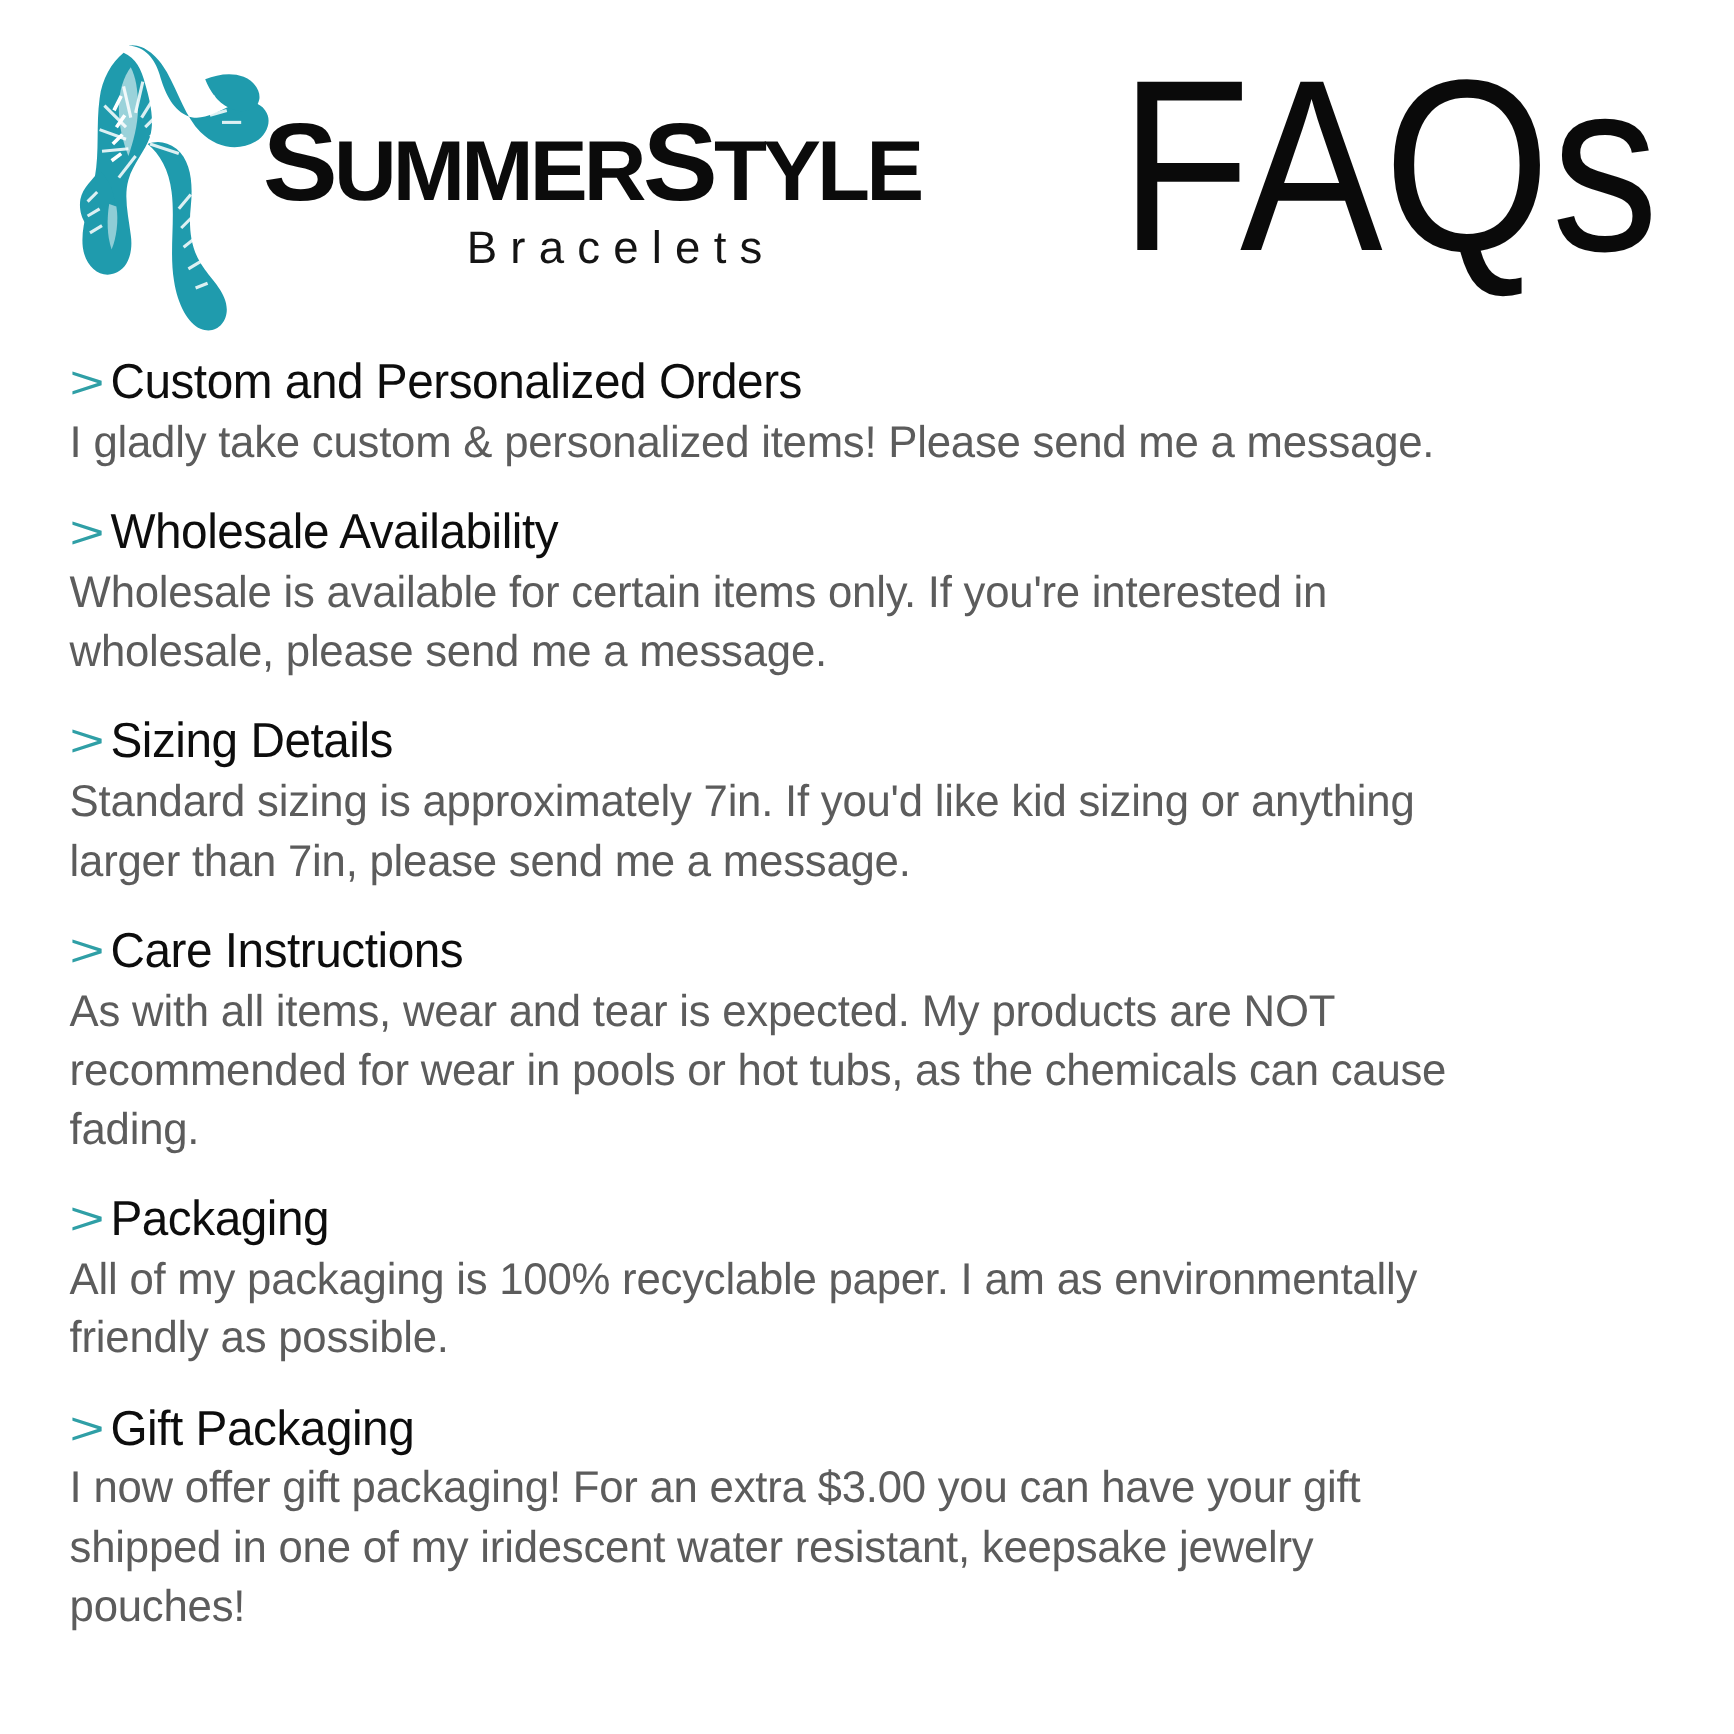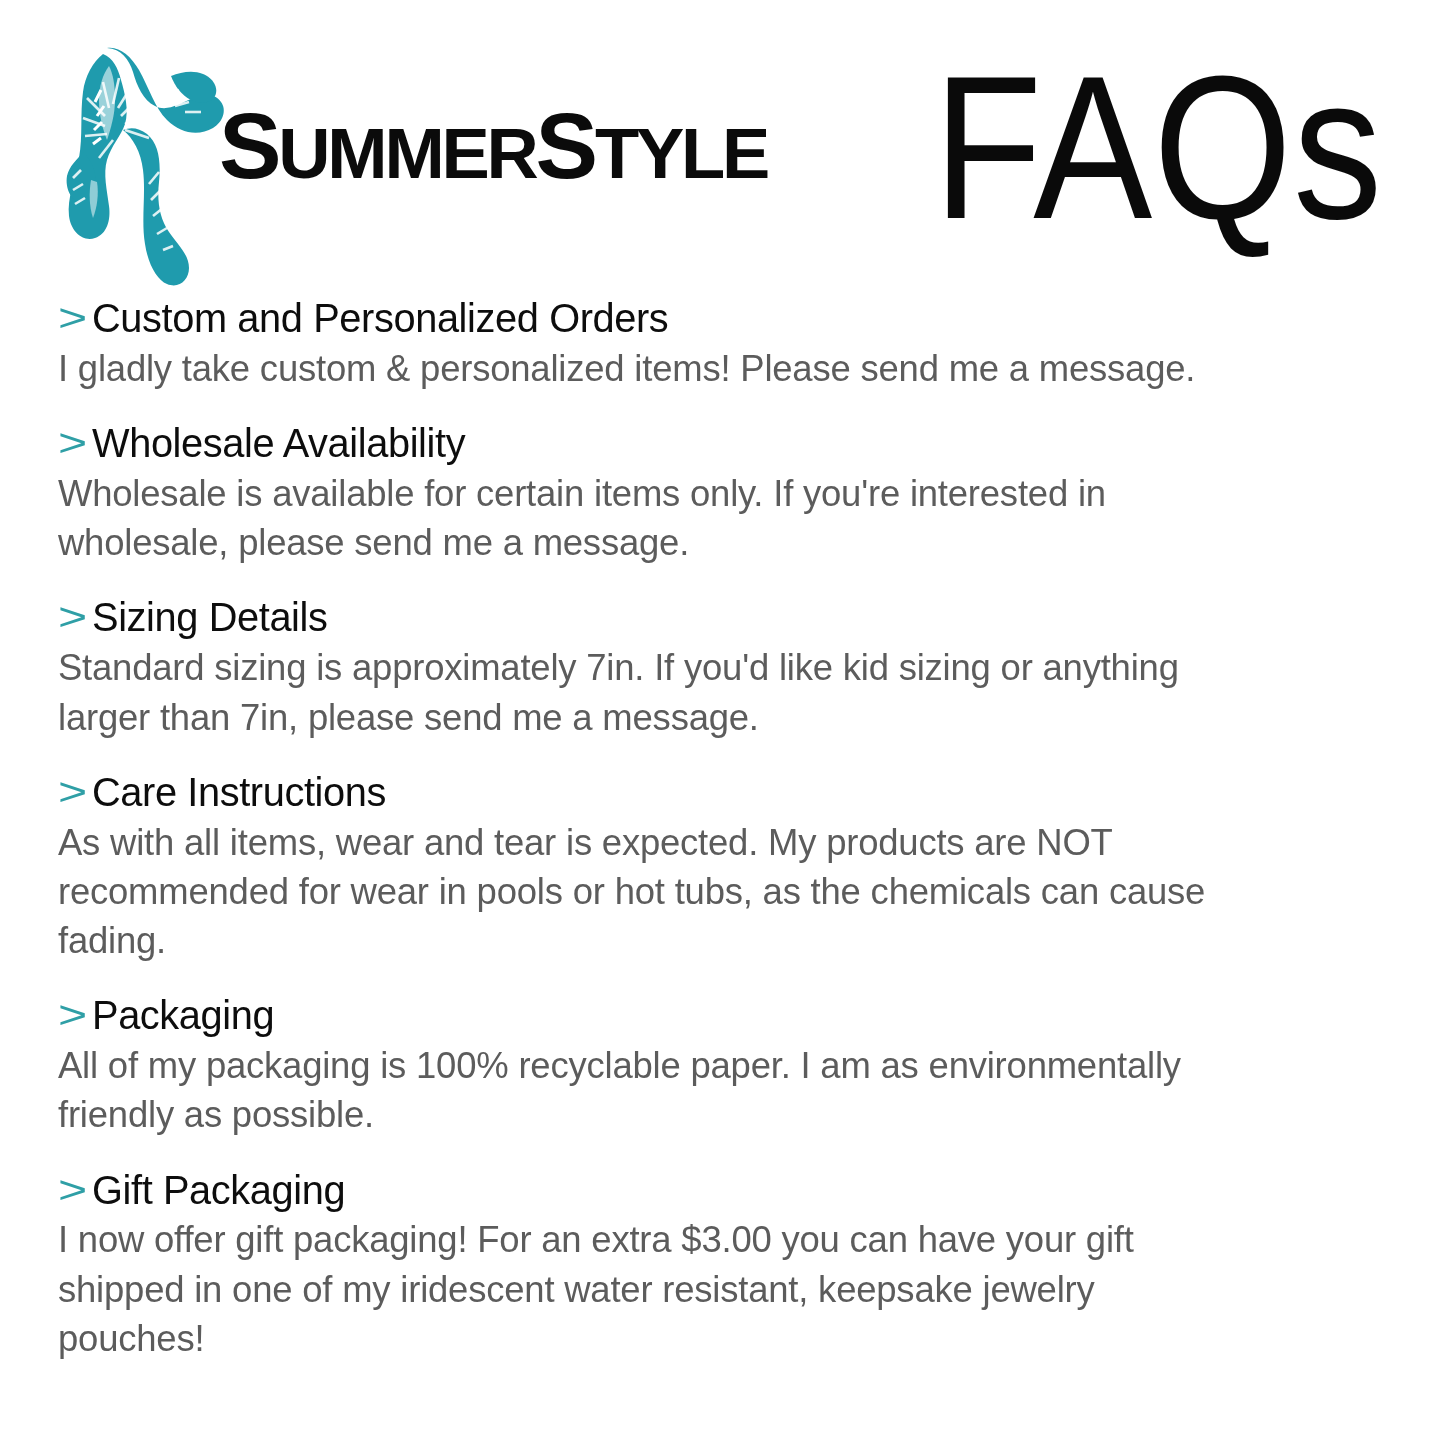--- a/index.html
+++ b/index.html
@@ -13,21 +13,20 @@
     font-family: "Liberation Sans", sans-serif;
     overflow: hidden;
     position: relative;
   }
 
   
   .header {
     position: relative;
     height: 288px;
     width: 100%;
-    margin-top: 10px;
   }
 
   .logo-block {
     position: absolute;
     left: 55px;
     top: 22px;
     display: flex;
     align-items: flex-start;
   }
 
@@ -181,20 +180,21 @@
         <path d="M94 202 L104 196"></path>
           <path d="M100 218 L110 214"></path>
         <path d="M18 138 L10 146"></path>
           <path d="M20 152 L10 158"></path>
           <path d="M22 166 L12 172"></path>
       </g>
     </svg>
 
     <div class="wordmark">
       <div class="wordmark-main"><span class="cap">S</span><span>UMMER</span><span class="cap">S</span><span>TYLE</span></div>
+      <div class="wordmark-sub">Bracelets</div>
     </div>
   </div>
 
   <div class="faqs-title">FAQs</div>
 </div>
 
 <div class="faq-list">
 
   <div class="faq-item">
     <div class="faq-heading">

